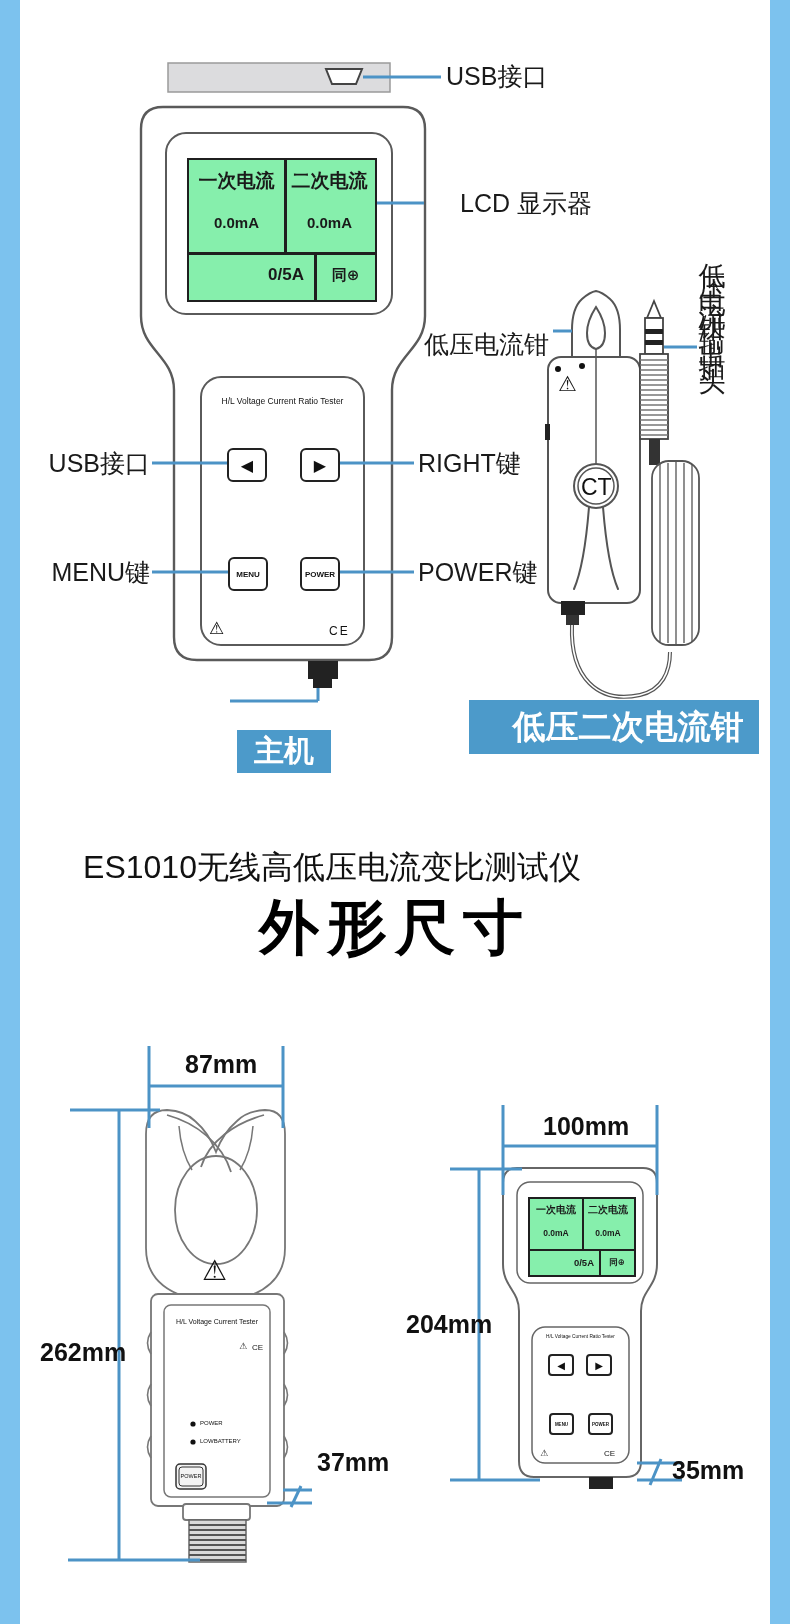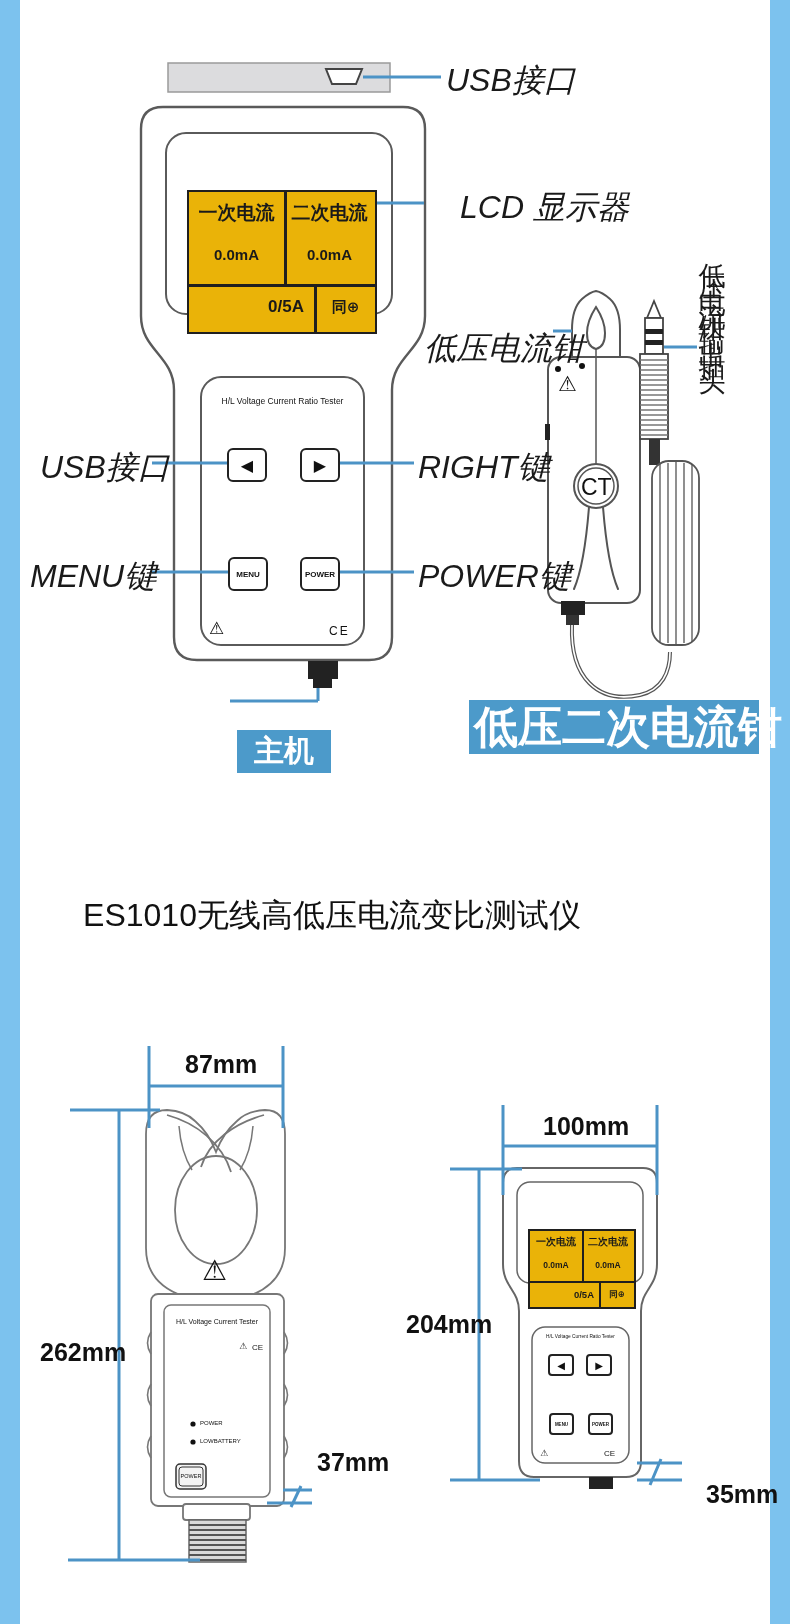--- a/index.html
+++ b/index.html
@@ -1,36 +1,36 @@
 <!DOCTYPE html>
 <html><head>
 <meta charset="utf-8">
 <style>
   html,body{margin:0;padding:0;background:#fff;}
   .stage{position:relative;width:790px;height:1624px;background:#fff;overflow:hidden;
          font-family:"Liberation Sans","DejaVu Sans",sans-serif;color:#1a1a1a;}
   .sidebar{position:absolute;top:0;width:20px;height:1624px;background:#7cc2ee;}
   .artsvg{position:absolute;left:0;top:0;}
-  .lbl{position:absolute;font-size:32px;line-height:1.15;white-space:nowrap;color:#1a1a1a;font-style:italic;}
+  .lbl{position:absolute;font-size:25px;line-height:1.15;white-space:nowrap;color:#1a1a1a;}
   .lbl.r{text-align:right;}
   .vtext{position:absolute;writing-mode:vertical-rl;text-orientation:upright;
          font-size:27px;letter-spacing:13px;color:#1a1a1a;}
   .dim{position:absolute;font-size:25px;font-weight:700;white-space:nowrap;color:#111;}
   .cap{position:absolute;background:#4c9aca;color:#fff;font-weight:700;
        display:flex;align-items:center;justify-content:center;white-space:nowrap;}
-  .lcd{position:absolute;background:#eab308;border:2.5px solid #1f1f1f;margin-top:32px;}
+  .lcd{position:absolute;background:#86efac;border:2.5px solid #1f1f1f;}
   .lcd .cell{position:absolute;text-align:center;font-weight:700;white-space:nowrap;}
   .lcd .div{position:absolute;background:#1f1f1f;}
   .btn{position:absolute;border:2.5px solid #222;border-radius:6px;background:#fff;
        display:flex;align-items:center;justify-content:center;font-weight:700;color:#111;}
   .btn.small{border-width:2px;border-radius:4px;}
   .tiny{position:absolute;font-weight:400;white-space:nowrap;color:#111;}
   .center{text-align:center;}
   .title-model{position:absolute;left:0;top:846px;width:664px;text-align:center;
-               font-size:32px;color:#111;margin-top:48px;}
+               font-size:32px;color:#111;}
   .title-heading{position:absolute;left:0;top:888px;width:790px;text-align:center;
                  font-size:60px;font-weight:800;letter-spacing:8px;color:#000;}
 </style>
 </head>
 <body>
 
 <div class="stage">
 
   <div class="sidebar" style="left:0;"></div>
   <div class="sidebar" style="left:770px;"></div>
@@ -128,21 +128,21 @@
   <div class="lbl" style="left:446px;top:62px;">USB接口</div>
   <div class="lbl" style="left:428px;top:189px;padding-left:32px;">LCD 显示器</div>
   <div class="lbl r" style="left:40px;top:449px;width:110px;">USB接口</div>
   <div class="lbl" style="left:418px;top:449px;">RIGHT键</div>
   <div class="lbl r" style="left:30px;top:558px;width:120px;">MENU键</div>
   <div class="lbl" style="left:418px;top:558px;">POWER键</div>
   <div class="lbl" style="left:424px;top:330px;">低压电流钳</div>
   <div class="vtext" style="left:694px;top:242px;">低压电流钳输出插头</div>
 
   <div class="cap" style="left:237px;top:730px;width:94px;height:43px;font-size:30px;">主机</div>
-  <div class="cap" style="left:469px;top:700px;width:262px;height:54px;font-size:44px;padding-left:28px;">低压二次电流钳</div>
+  <div class="cap" style="left:469px;top:700px;width:262px;height:54px;font-size:33px;padding-left:28px;">低压二次电流钳</div>
 
   <div class="lcd" style="left:187px;top:158px;width:186px;height:140px;">
     <div class="div" style="left:95px;top:0;width:2.5px;height:92px;"></div>
     <div class="div" style="left:0;top:92px;width:186px;height:2.5px;"></div>
     <div class="div" style="left:125px;top:94px;width:2.5px;height:46px;"></div>
     <div class="cell" style="left:0;top:8px;width:95px;font-size:19px;">一次电流</div>
     <div class="cell" style="left:95px;top:8px;width:91px;font-size:19px;">二次电流</div>
     <div class="cell" style="left:0;top:54px;width:95px;font-size:15px;">0.0mA</div>
     <div class="cell" style="left:95px;top:54px;width:91px;font-size:15px;">0.0mA</div>
     <div class="cell" style="left:0;top:105px;width:115px;font-size:17px;text-align:right;">0/5A</div>
@@ -154,35 +154,36 @@
   <div class="btn" style="left:300px;top:448px;width:36px;height:30px;font-size:16px;">▶</div>
   <div class="btn" style="left:228px;top:557px;width:36px;height:30px;font-size:8px;">MENU</div>
   <div class="btn" style="left:300px;top:557px;width:36px;height:30px;font-size:8px;">POWER</div>
   <div class="tiny" style="left:209px;top:618px;font-size:17px;font-weight:400;">⚠</div>
   <div class="tiny" style="left:329px;top:624px;font-size:12px;font-weight:400;letter-spacing:2px;">CE</div>
 
   <div class="tiny" style="left:558px;top:372px;font-size:21px;font-weight:400;">⚠</div>
   <div class="tiny center" style="left:581px;top:474px;width:30px;font-size:23px;">CT</div>
 
   <div class="title-model">ES1010无线高低压电流变比测试仪</div>
+  <div class="title-heading">外形尺寸</div>
 
   <div class="dim" style="left:185px;top:1050px;">87mm</div>
   <div class="dim" style="left:40px;top:1338px;">262mm</div>
   <div class="dim" style="left:317px;top:1448px;">37mm</div>
   <div class="tiny" style="left:202px;top:1254px;font-size:28px;font-weight:400;">⚠</div>
   <div class="tiny center" style="left:165px;top:1318px;width:104px;font-size:7px;">H/L Voltage Current Tester</div>
   <div class="tiny" style="left:239px;top:1341px;font-size:9px;font-weight:400;">⚠</div>
   <div class="tiny" style="left:252px;top:1343px;font-size:8px;font-weight:400;">CE</div>
   <div class="tiny" style="left:200px;top:1420px;font-size:6px;">POWER</div>
   <div class="tiny" style="left:200px;top:1438px;font-size:6px;">LOWBATTERY</div>
   <div class="tiny center" style="left:176px;top:1473px;width:30px;font-size:5.5px;">POWER</div>
 
   <div class="dim" style="left:543px;top:1112px;">100mm</div>
   <div class="dim" style="left:406px;top:1310px;">204mm</div>
-  <div class="dim" style="left:706px;top:1456px;margin-top:24px;">35mm</div>
+  <div class="dim" style="left:672px;top:1456px;">35mm</div>
 
   <div class="lcd" style="left:528px;top:1197px;width:104px;height:76px;border-width:2px;">
     <div class="div" style="left:52px;top:0;width:2px;height:50px;"></div>
     <div class="div" style="left:0;top:50px;width:104px;height:2px;"></div>
     <div class="div" style="left:69px;top:52px;width:2px;height:24px;"></div>
     <div class="cell" style="left:0;top:4px;width:52px;font-size:10px;">一次电流</div>
     <div class="cell" style="left:52px;top:4px;width:52px;font-size:10px;">二次电流</div>
     <div class="cell" style="left:0;top:29px;width:52px;font-size:8.5px;">0.0mA</div>
     <div class="cell" style="left:52px;top:29px;width:52px;font-size:8.5px;">0.0mA</div>
     <div class="cell" style="left:0;top:58px;width:64px;font-size:9.5px;text-align:right;">0/5A</div>

